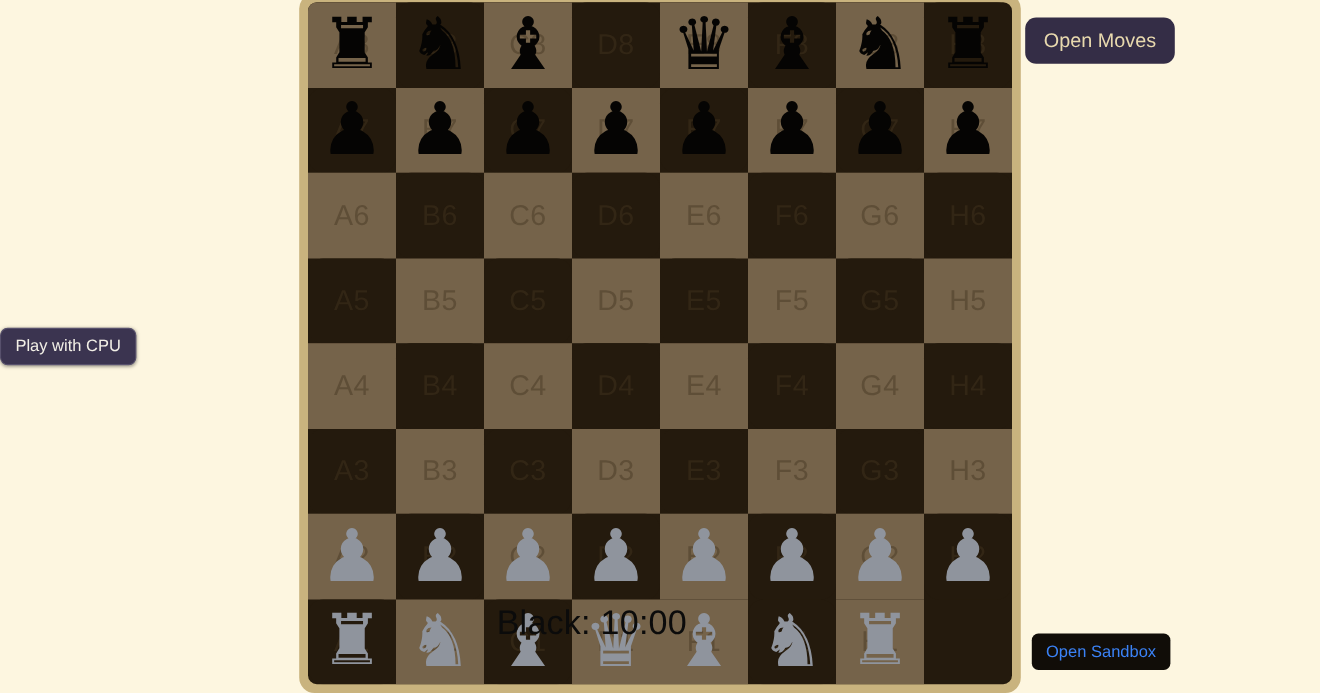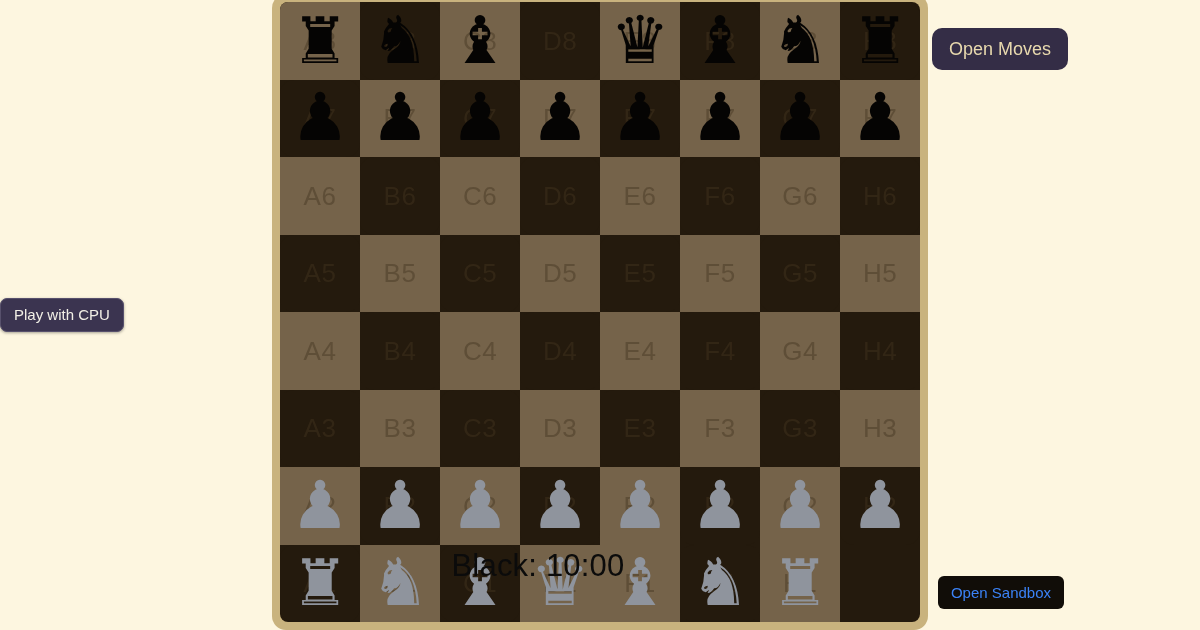--- a/index.html
+++ b/index.html
@@ -141,21 +141,20 @@
     background: #342d46;
     color: #e8d9ae;
     border: none;
     border-radius: 10px;
     font-size: 18px;
     font-family: "Liberation Sans", sans-serif;
     padding: 12px 17px;
     cursor: pointer;
     line-height: 1;
     white-space: nowrap;
-    margin-top: 12px;
   }
 
   #open-sandbox-button {
     position: absolute;
     right: 12px;
     bottom: 21px;
     background: #110d08;
     color: #3b82f6;
     border: none;
     border-radius: 6px;

